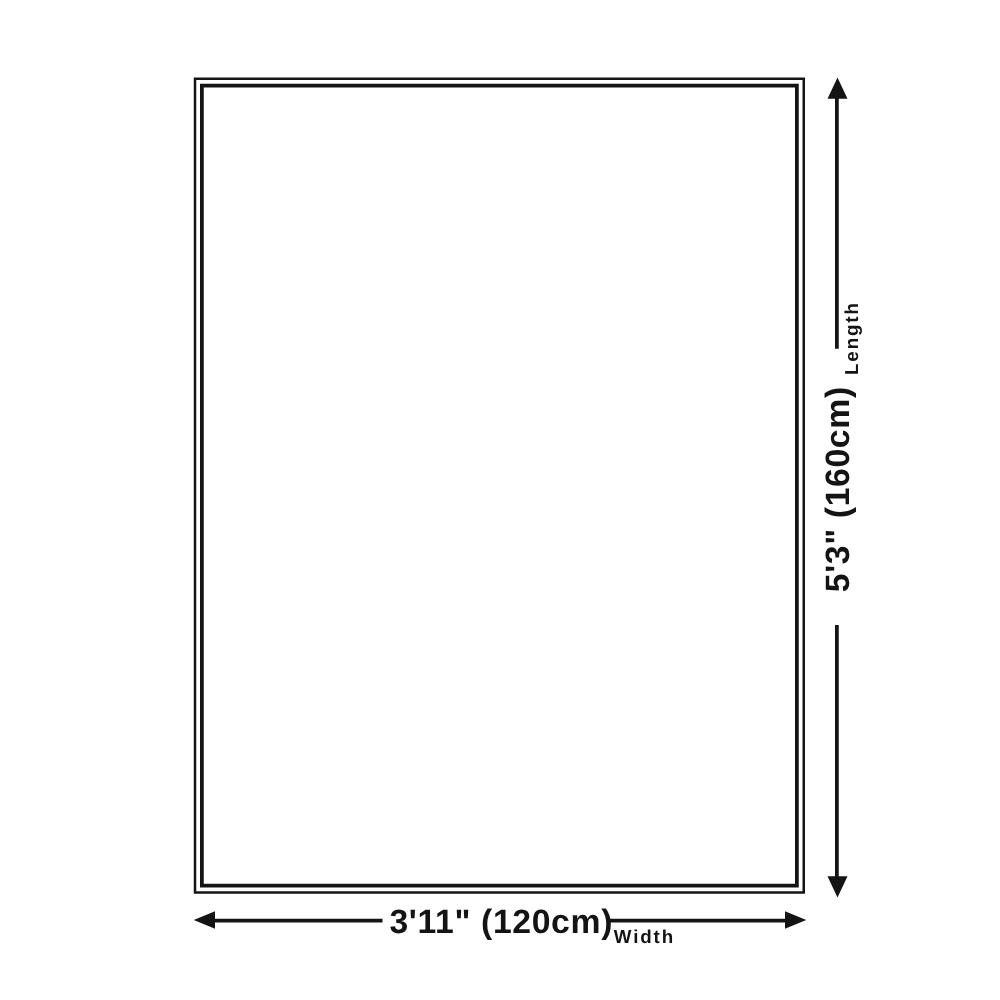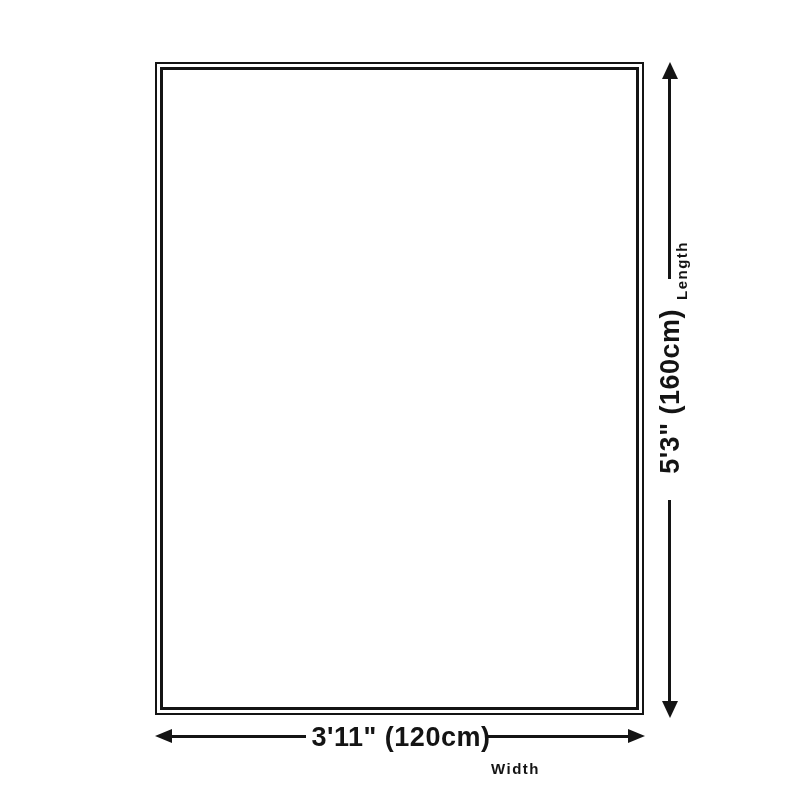--- a/index.html
+++ b/index.html
@@ -118,21 +118,21 @@
     transform: translateX(-50%);
     font-size: 27px;
     font-weight: 700;
     line-height: 30px;
     letter-spacing: 0.5px;
     color: var(--line);
     white-space: nowrap;
   }
   .width-label {
     position: absolute;
-    left: 336px; top: 41px;
+    left: 336px; top: 22px;
     font-size: 15px;
     font-weight: 700;
     letter-spacing: 1.5px;
     color: var(--line);
     white-space: nowrap;
   }
 </style>
 </head>
 <body>
 

